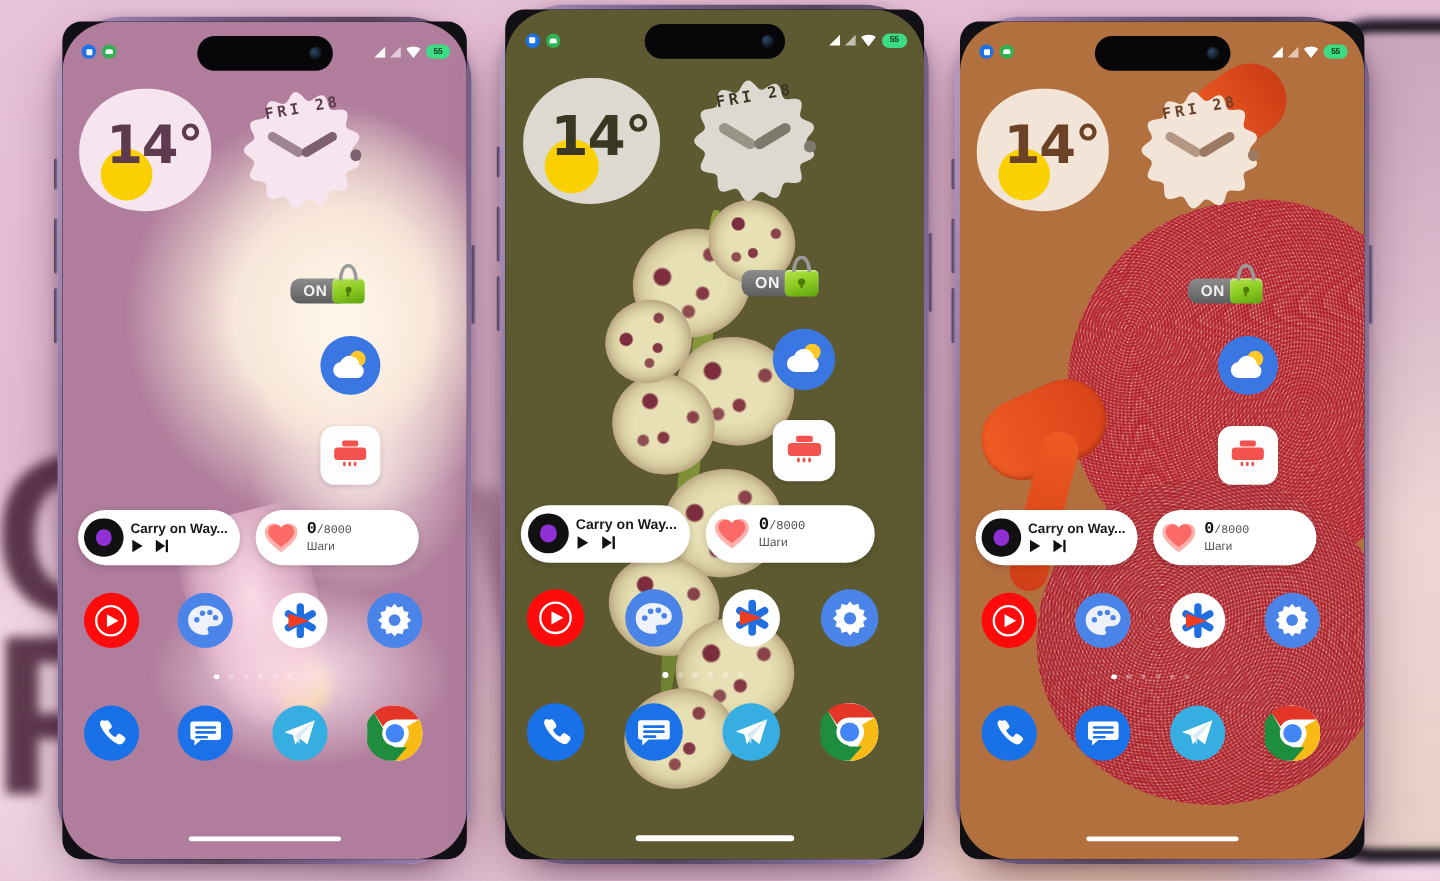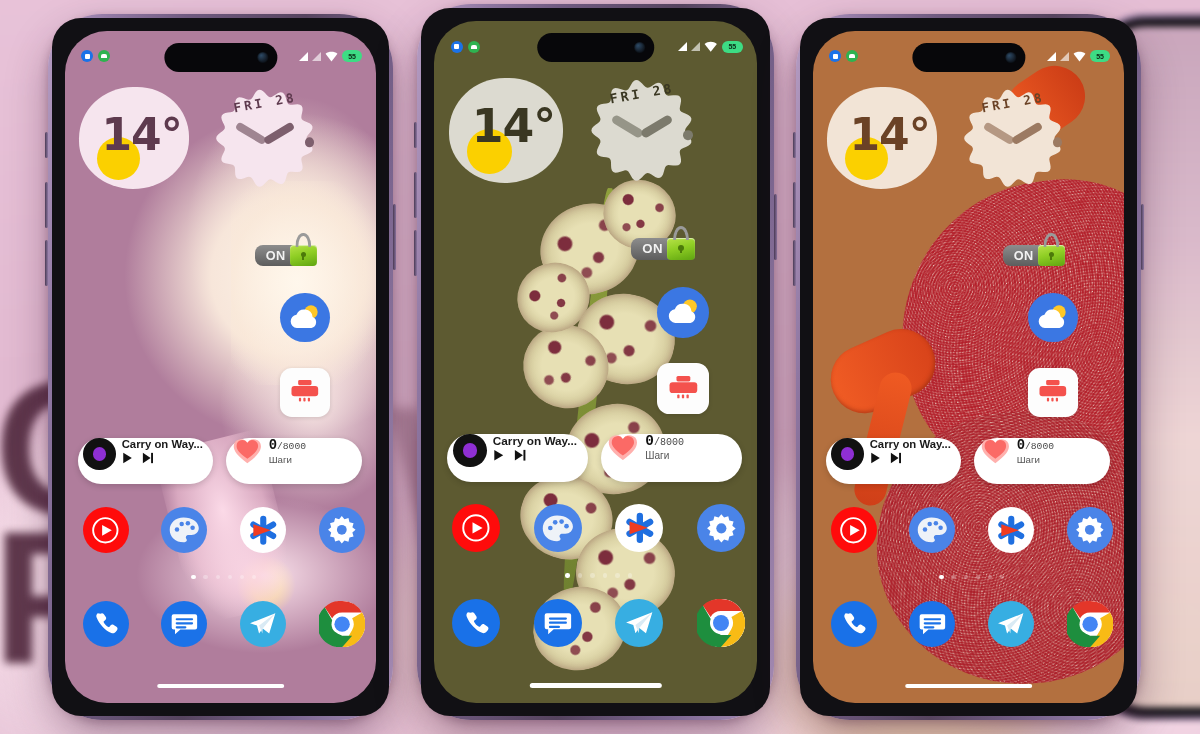--- a/index.html
+++ b/index.html
@@ -44,23 +44,23 @@
   
   .phone {
     position:absolute;
     border-radius:54px;
     background:linear-gradient(100deg,#b79ec4 0%, #8f77a2 14%, #6f5a80 30%, #56445f 55%, #7b6690 78%, #a98fb8 100%);
     padding:4px;
     box-shadow:0 18px 40px rgba(70,30,60,.38), 0 3px 10px rgba(70,30,60,.3);
   }
   .phone .bezel {
     width:100%; height:100%;
-    border-radius:29px;
+    border-radius:16px;
     background:#111014;
-    padding:13px;
+    padding:0;
   }
   .phone .screen {
     position:relative;
     width:100%; height:100%;
     border-radius:42px;
     overflow:hidden;
   }
   .phone .btn-side {
     position:absolute; width:3px; border-radius:2px;
     background:linear-gradient(90deg,#4a3b55,#8c76a0);
@@ -179,21 +179,21 @@
   .ic-print {
     position:absolute; border-radius:24%;
     background:#fdfdfd;
     display:flex; align-items:center; justify-content:center;
     box-shadow:0 1px 4px rgba(0,0,0,.14);
   }
 
   
   .pill {
     position:absolute; background:#fff; border-radius:999px;
-    display:flex; align-items:flex-start;
+    display:flex; align-items:center;
     box-shadow:0 2px 6px rgba(0,0,0,.16);
   }
   .pill .vinyl {
     border-radius:50%;
     background:radial-gradient(circle at 50% 50%, #111 0 92%, #000 100%);
     display:flex; align-items:center; justify-content:center;
     flex:none;
   }
   .pill .vinyl .hub { border-radius:50%; background:#8f2fd4; }
   .pill .m-text { display:flex; flex-direction:column; min-width:0; }

